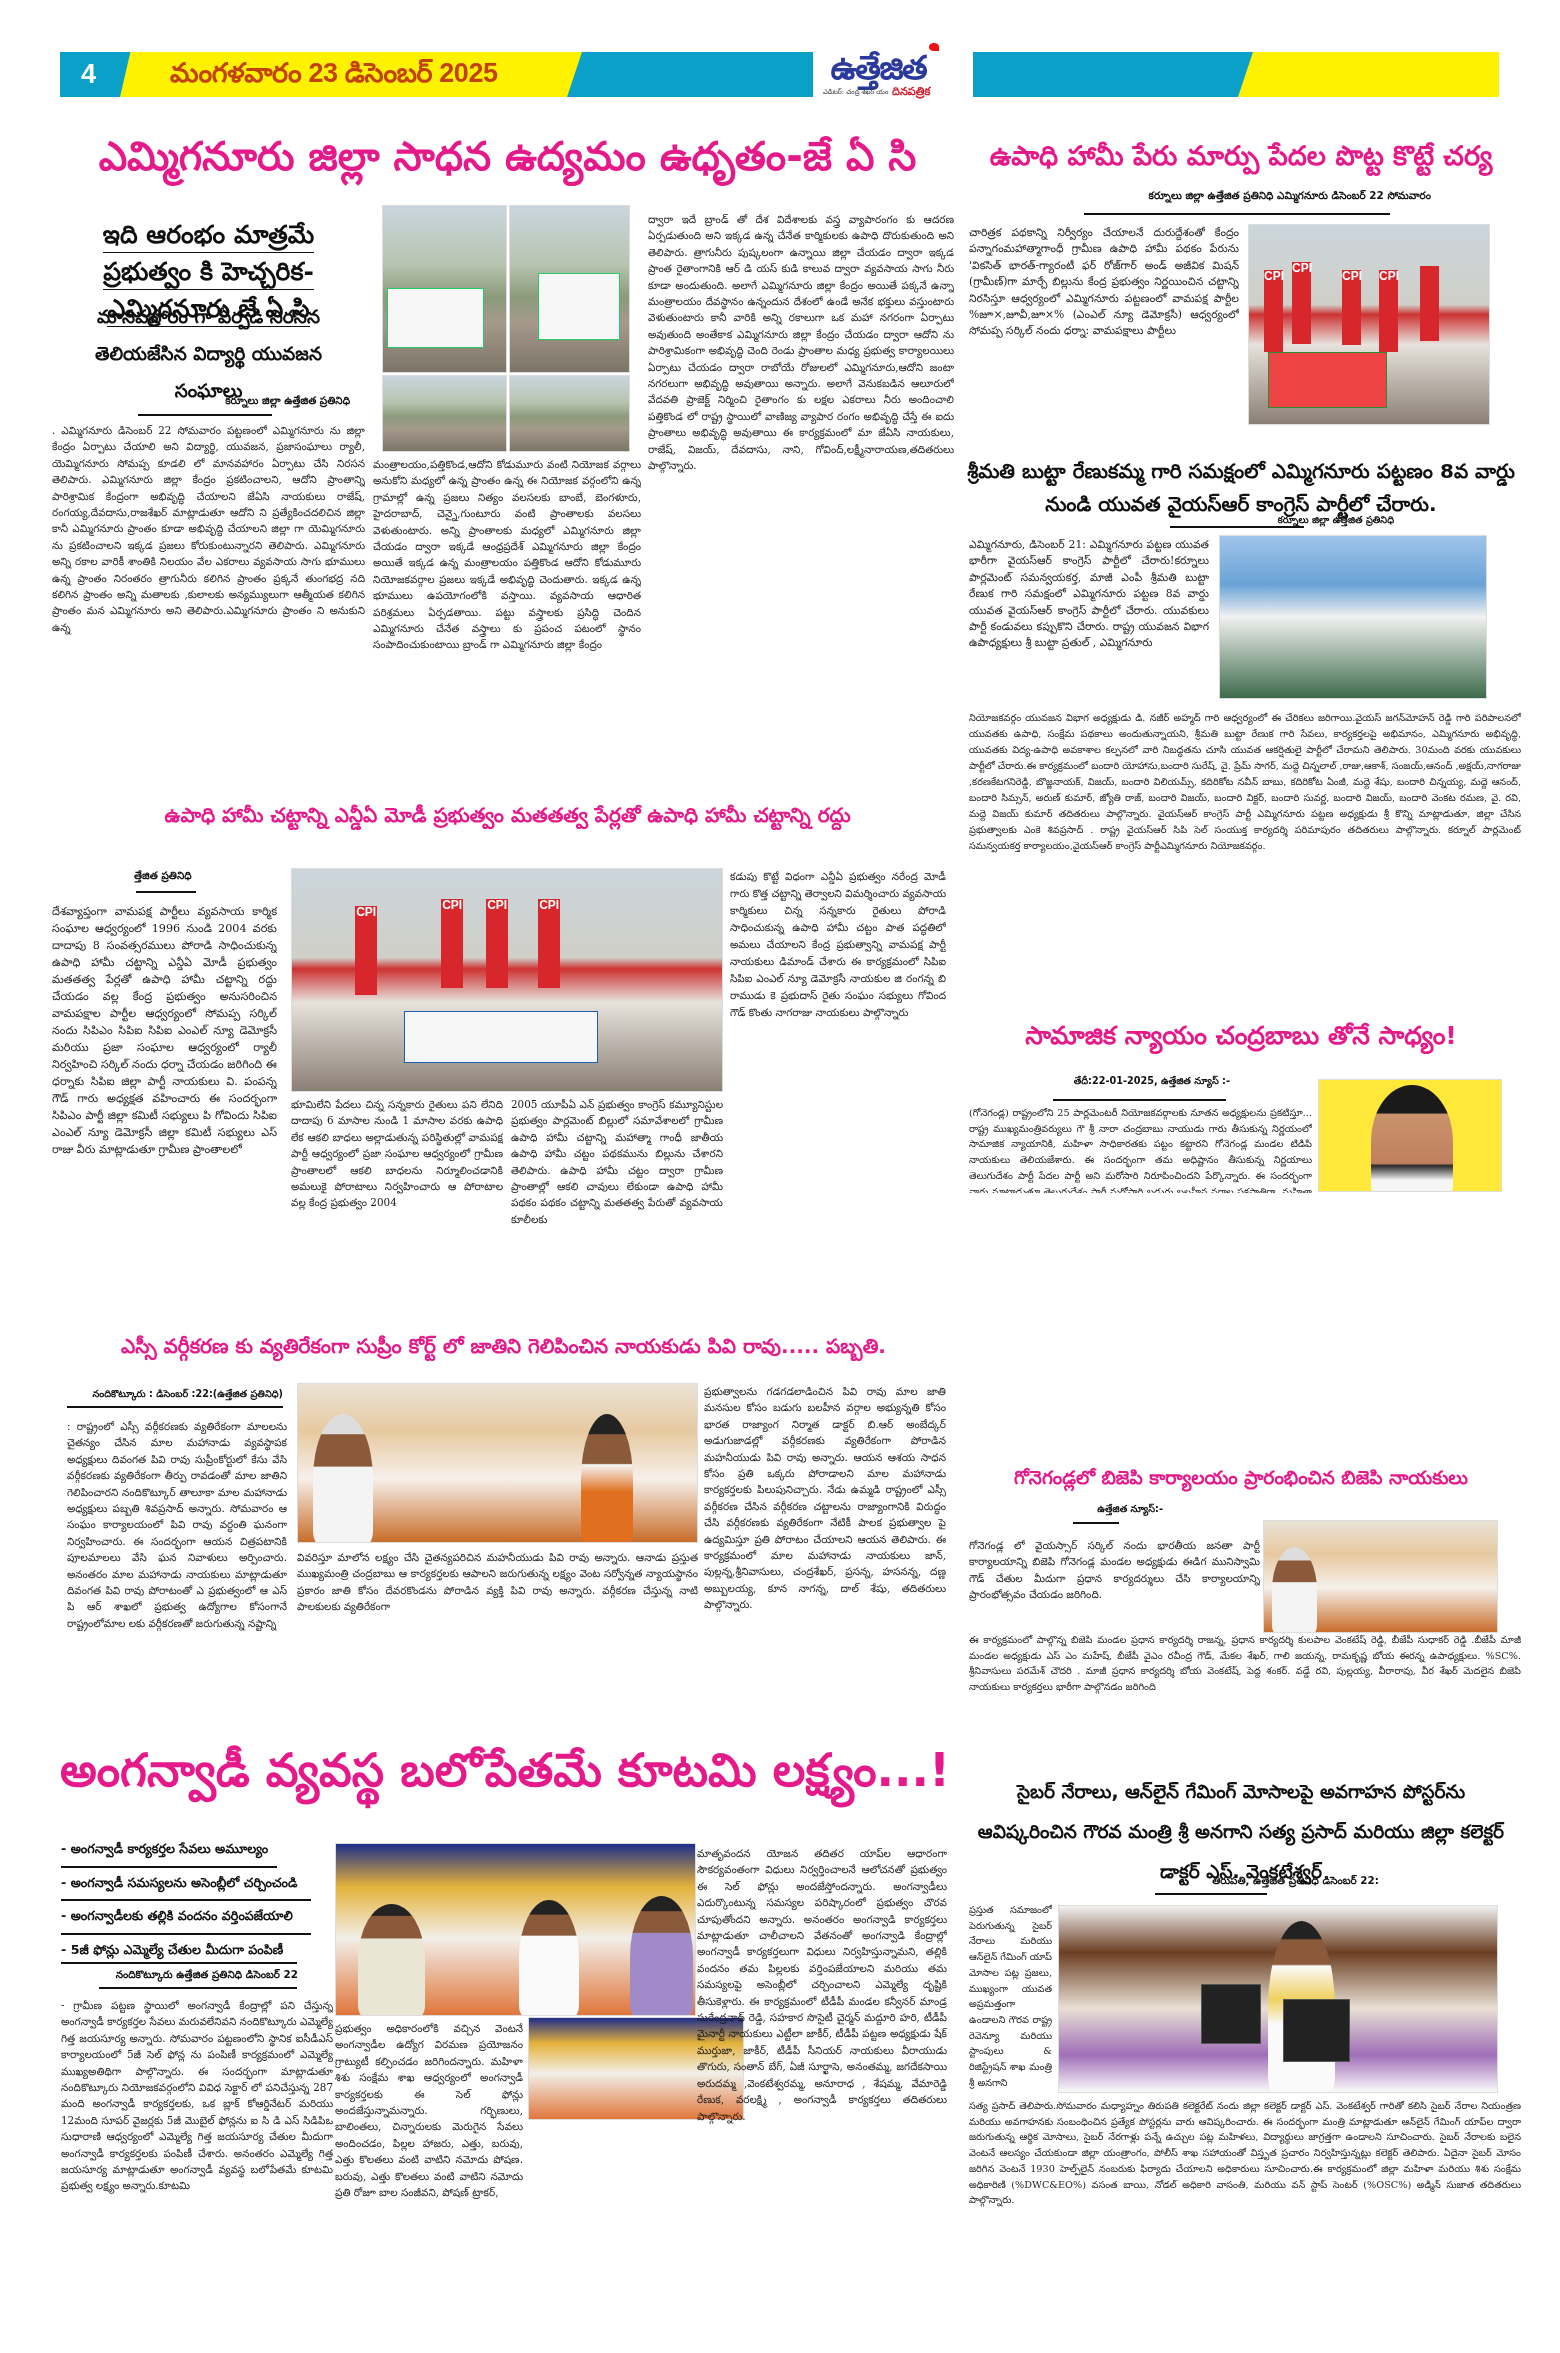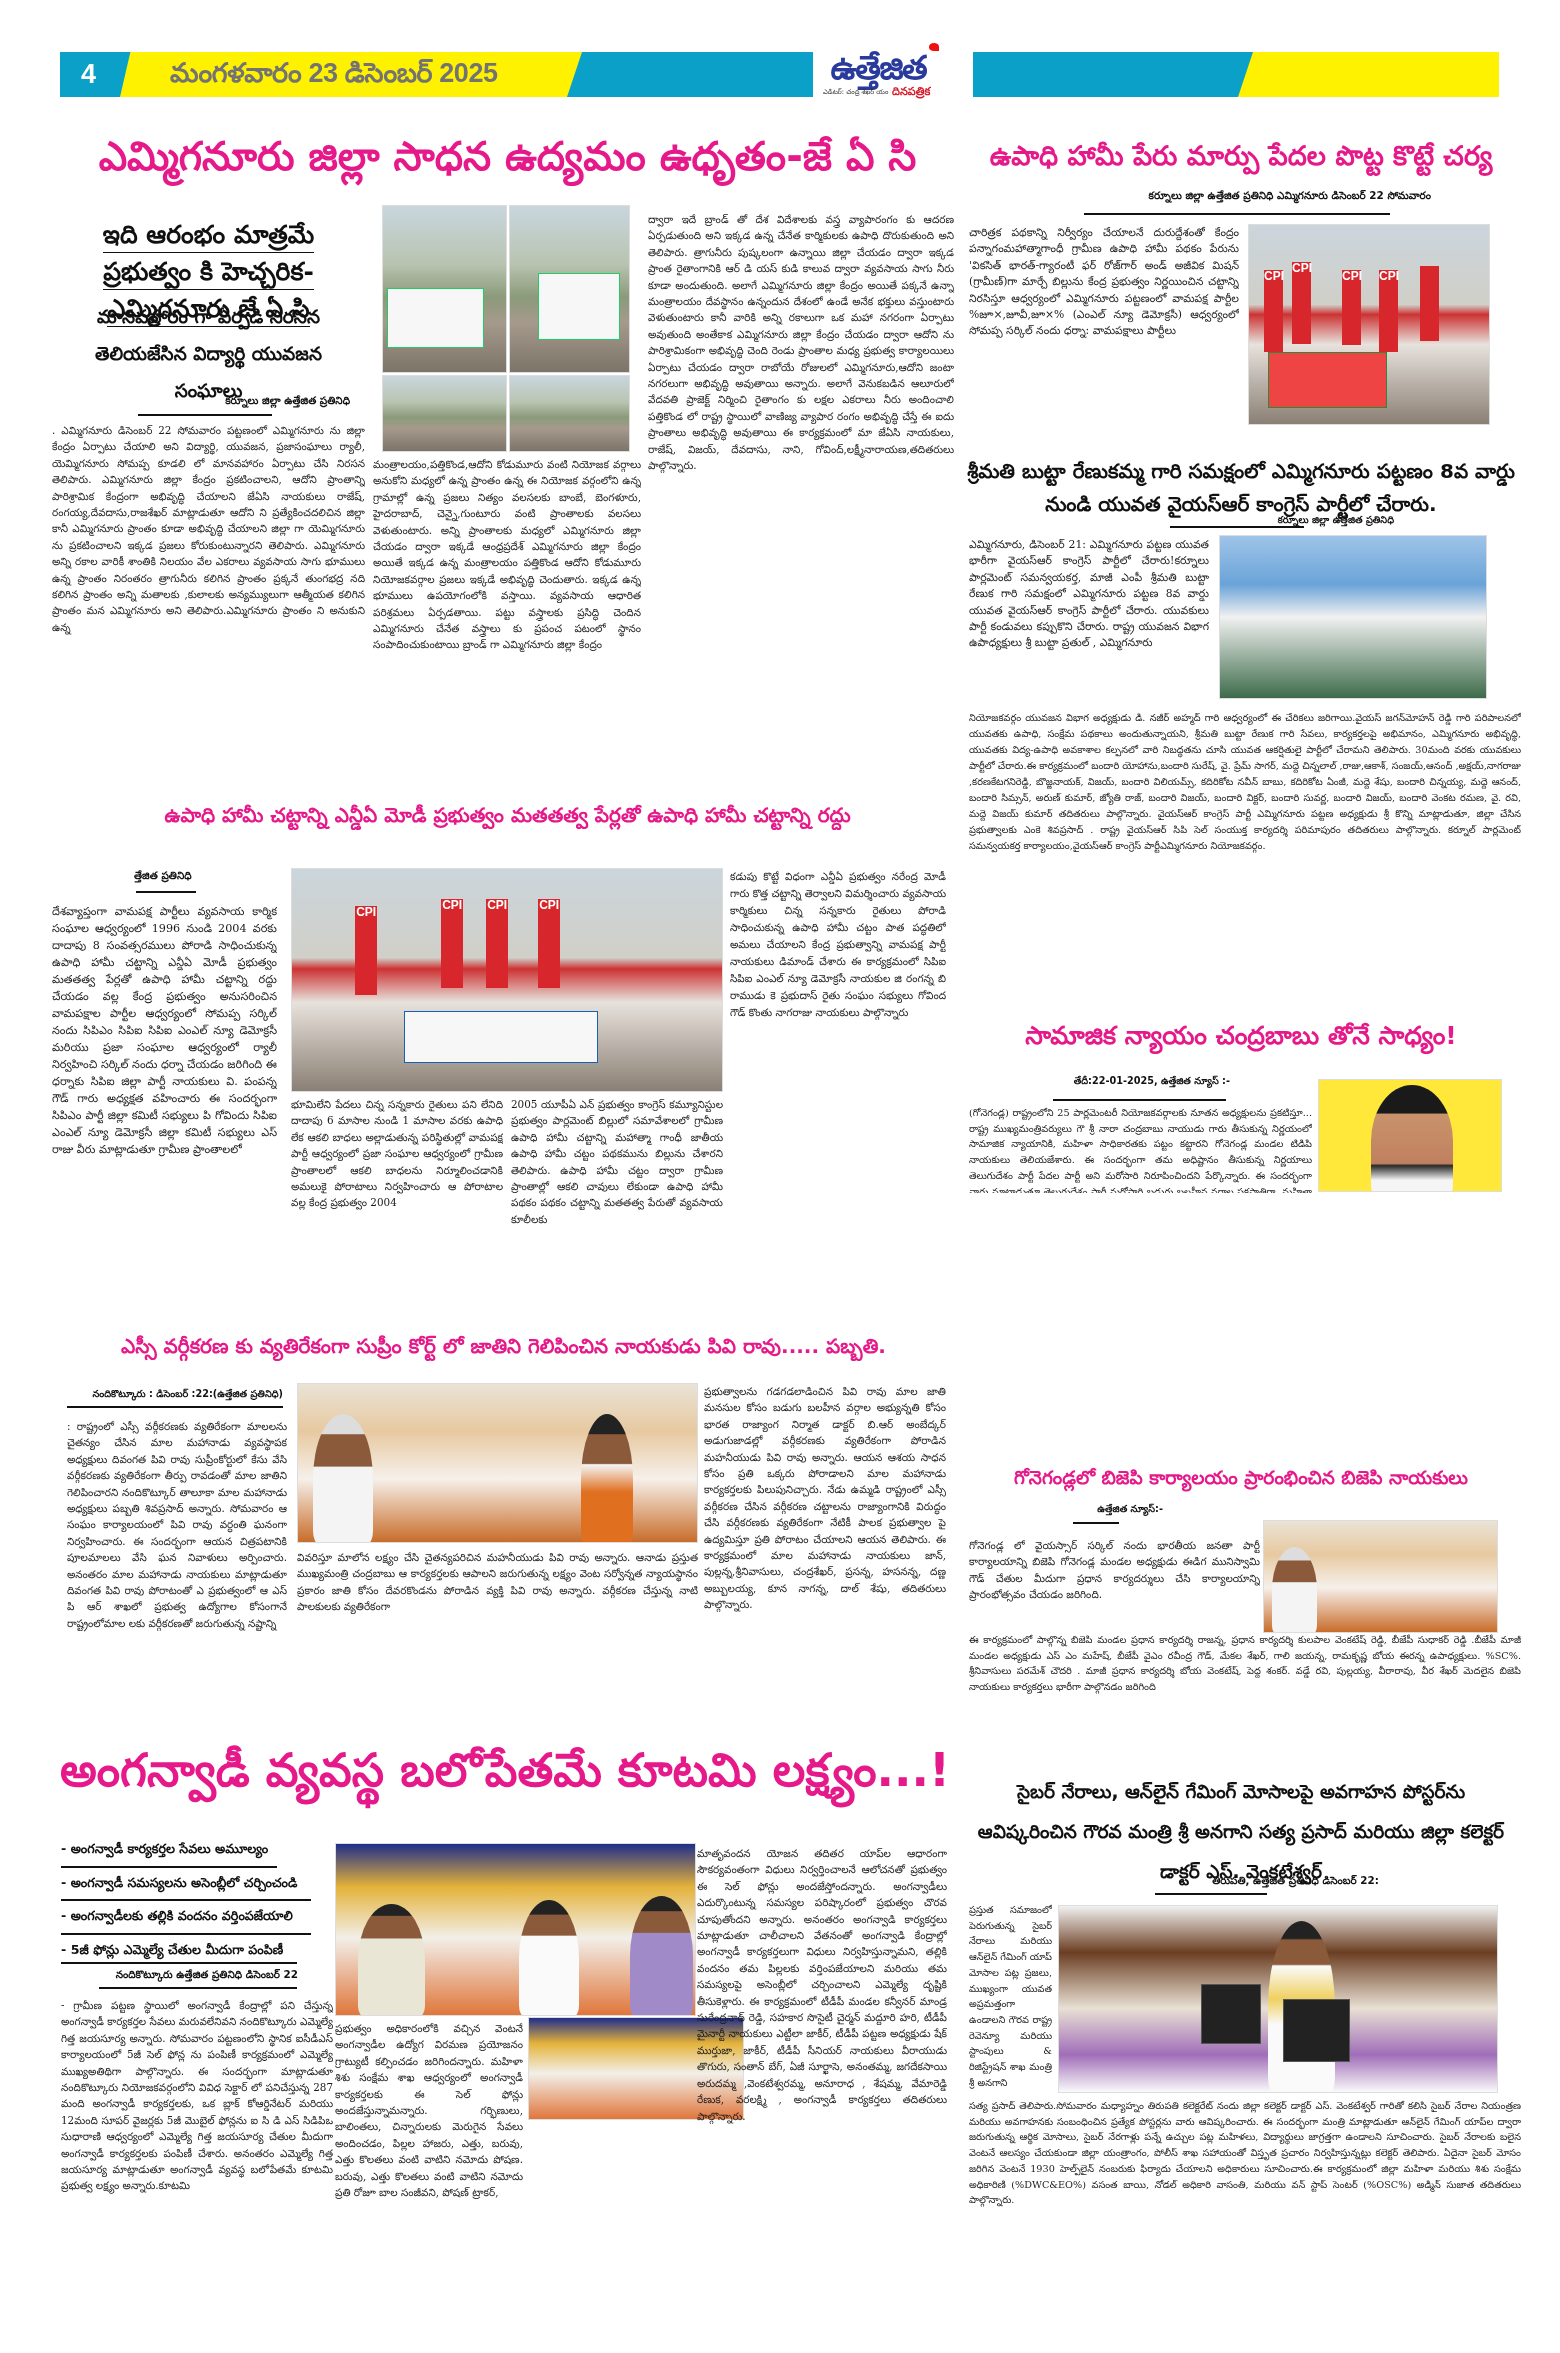--- a/index.html
+++ b/index.html
@@ -6,21 +6,21 @@
   html, body { width: 1561px; height: 2354px; background: #ffffff; overflow: hidden; }
   body { position: relative; font-family: "DejaVu Sans", sans-serif; color: #111; }
 
   
   .masthead { position: absolute; left: 60px; top: 52px; width: 1438px; height: 45px; }
   .mh-cyan-left { position: absolute; left: 0; top: 0; width: 753px; height: 45px; background: #0aa0c8; }
   .mh-yellow-left { position: absolute; left: 60px; top: 0; width: 462px; height: 45px; background: #fff200;
      clip-path: polygon(10.4px 0, 100% 0, calc(100% - 15px) 100%, 0 100%); }
   .mh-page { position: absolute; left: 0; top: 0; width: 60px; height: 45px; color: #fff; font-family: "Liberation Sans", sans-serif;
      font-weight: bold; font-size: 27px; line-height: 45px; padding-left: 21px; }
-  .mh-date { position: absolute; left: 110px; top: 6px; font-family: "Liberation Sans", sans-serif; font-weight: bold; font-size: 27px; color: #737373; letter-spacing: -0.4px; }
+  .mh-date { position: absolute; left: 110px; top: 6px; font-family: "Liberation Sans", sans-serif; font-weight: bold; font-size: 27px; color: #c2410c; letter-spacing: -0.4px; }
   .mh-logo { position: absolute; left: 757px; top: -9px; width: 157px; height: 61px; background: #fff; }
   .mh-logo .logo-word { position: absolute; left: 13.4px; top: 4.5px; font-family: "DejaVu Serif", serif; font-weight: bold; font-size: 33px; color: #2a3a9c; letter-spacing: -1.5px; }
   .mh-logo .logo-sub { position: absolute; left: 75px; top: 42px; font-size: 11.2px; color: #d81b2c; font-weight: bold; }
   .mh-logo .logo-ed { position: absolute; left: 6px; top: 45px; font-size: 6.7px; color: #333; }
   .mh-logo .logo-bird { position: absolute; left: 112px; top: 0px; width: 10.4px; height: 7.5px; background: #e11; border-radius: 50% 50% 0 50%; }
   .mh-cyan-right { position: absolute; left: 913px; top: 0; width: 525px; height: 45px; background: #0aa0c8; }
   .mh-yellow-right { position: absolute; left: 1178px; top: 0; width: 261px; height: 45px; background: #fff200;
      clip-path: polygon(15px 0, 100% 0, 100% 100%, 0 100%); }
 
   

